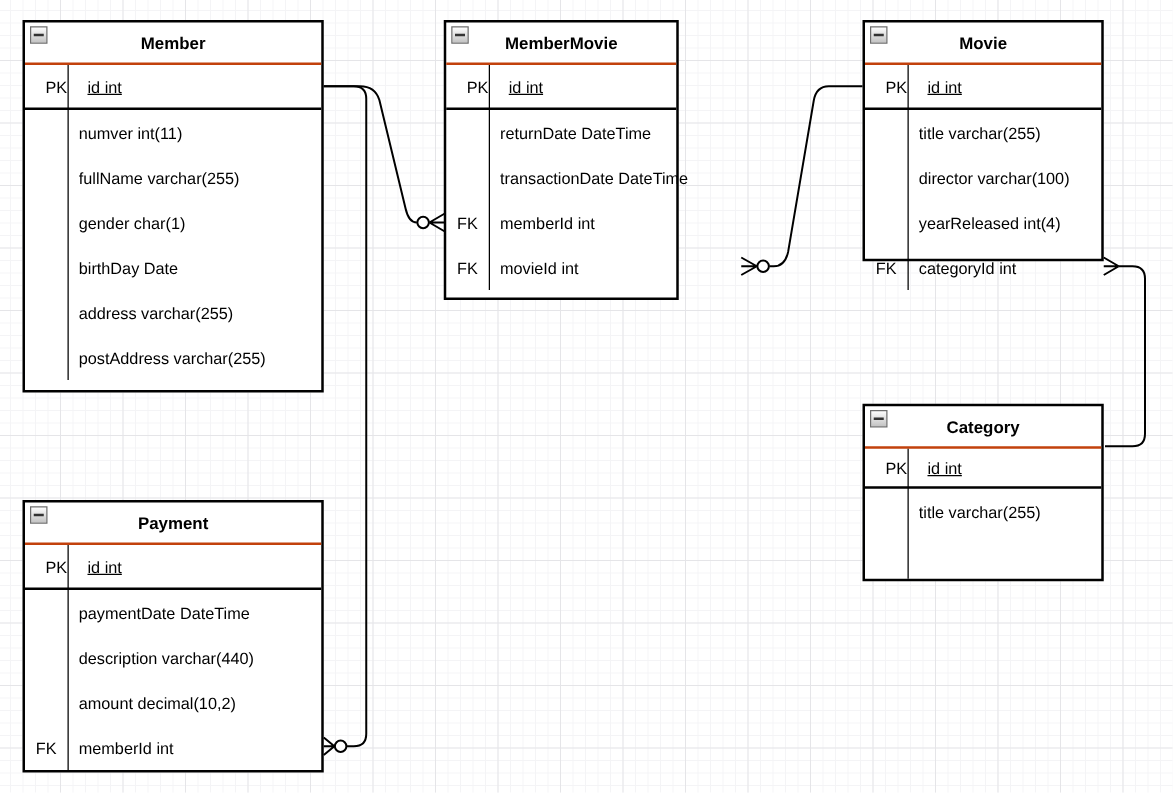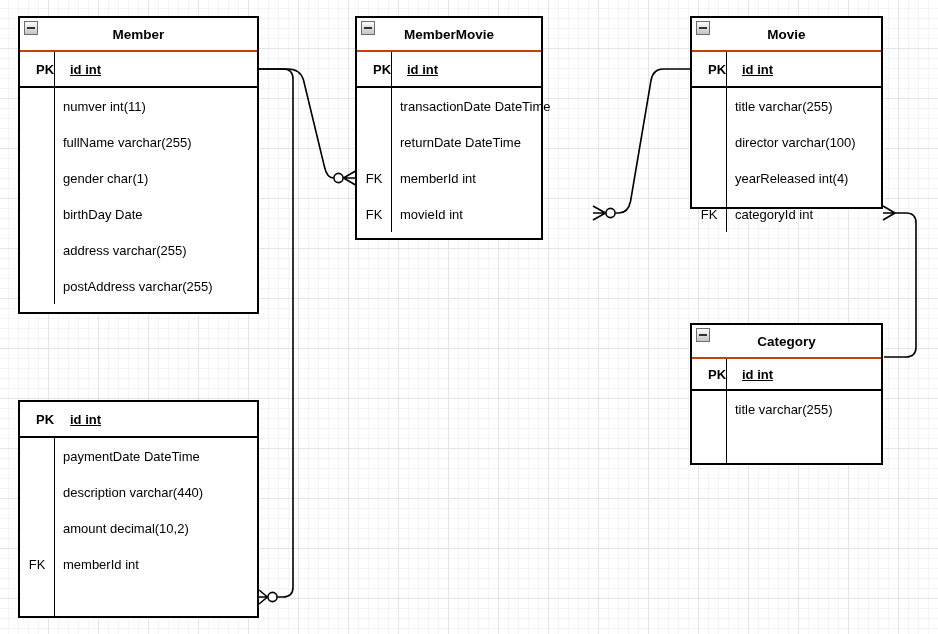--- a/index.html
+++ b/index.html
@@ -47,21 +47,21 @@
     cursor: pointer;
   }
   .minus { width: 8px; height: 2px; background: #333; }
   .t-row {
     height: 36px;
     display: flex;
     align-items: center;
     font-size: 13px;
   }
   .t-row.pk { border-bottom: 2px solid #000; }
-  .t-row.pk .key, .t-row.pk .field { font-weight: bold; padding-left: 16px; }
+  .t-row.pk .key, .t-row.pk .field { font-weight: normal; padding-left: 16px; }
   .t-row.pk .field { text-decoration: underline; }
   .key { width: 34px; flex: none; text-align: center; }
   .field { padding-left: 9px; white-space: nowrap; text-align: center; }
   .vline {
     position: absolute;
     width: 1px;
     background: #000;
     left: 34px;
     top: 34px;
   }
@@ -116,27 +116,27 @@
         <span class="minus"></span>
       </span>
     <span>MemberMovie</span>
   </div>
   <div class="t-row pk">
     <span class="key">PK</span>
     <span class="field">id int</span>
   </div>
   <div class="t-row">
     <span class="key"></span>
+    <span class="field">returnDate DateTime</span>
+  </div>
+  <div class="t-row">
+    <span class="key"></span>
     <span class="field">transactionDate DateTime</span>
   </div>
   <div class="t-row">
-    <span class="key"></span>
-    <span class="field">returnDate DateTime</span>
-  </div>
-  <div class="t-row">
     <span class="key">FK</span>
     <span class="field">memberId int</span>
   </div>
   <div class="t-row">
     <span class="key">FK</span>
     <span class="field">movieId int</span>
   </div>
   <div class="vline" style="height:180px;"></div>
 </div>
 
@@ -182,20 +182,26 @@
     <span class="field">id int</span>
   </div>
   <div class="t-row">
     <span class="key"></span>
     <span class="field">title varchar(255)</span>
   </div>
   <div class="vline" style="height:104px;"></div>
 </div>
 
 <div class="table" style="left:18px; top:400px; width:241px; height:218px;">
+  <div class="t-header">
+    <span class="collapse">
+        <span class="minus"></span>
+      </span>
+    <span>Payment</span>
+  </div>
   <div class="t-row pk">
     <span class="key">PK</span>
     <span class="field">id int</span>
   </div>
   <div class="t-row">
     <span class="key"></span>
     <span class="field">paymentDate DateTime</span>
   </div>
   <div class="t-row">
     <span class="key"></span>

